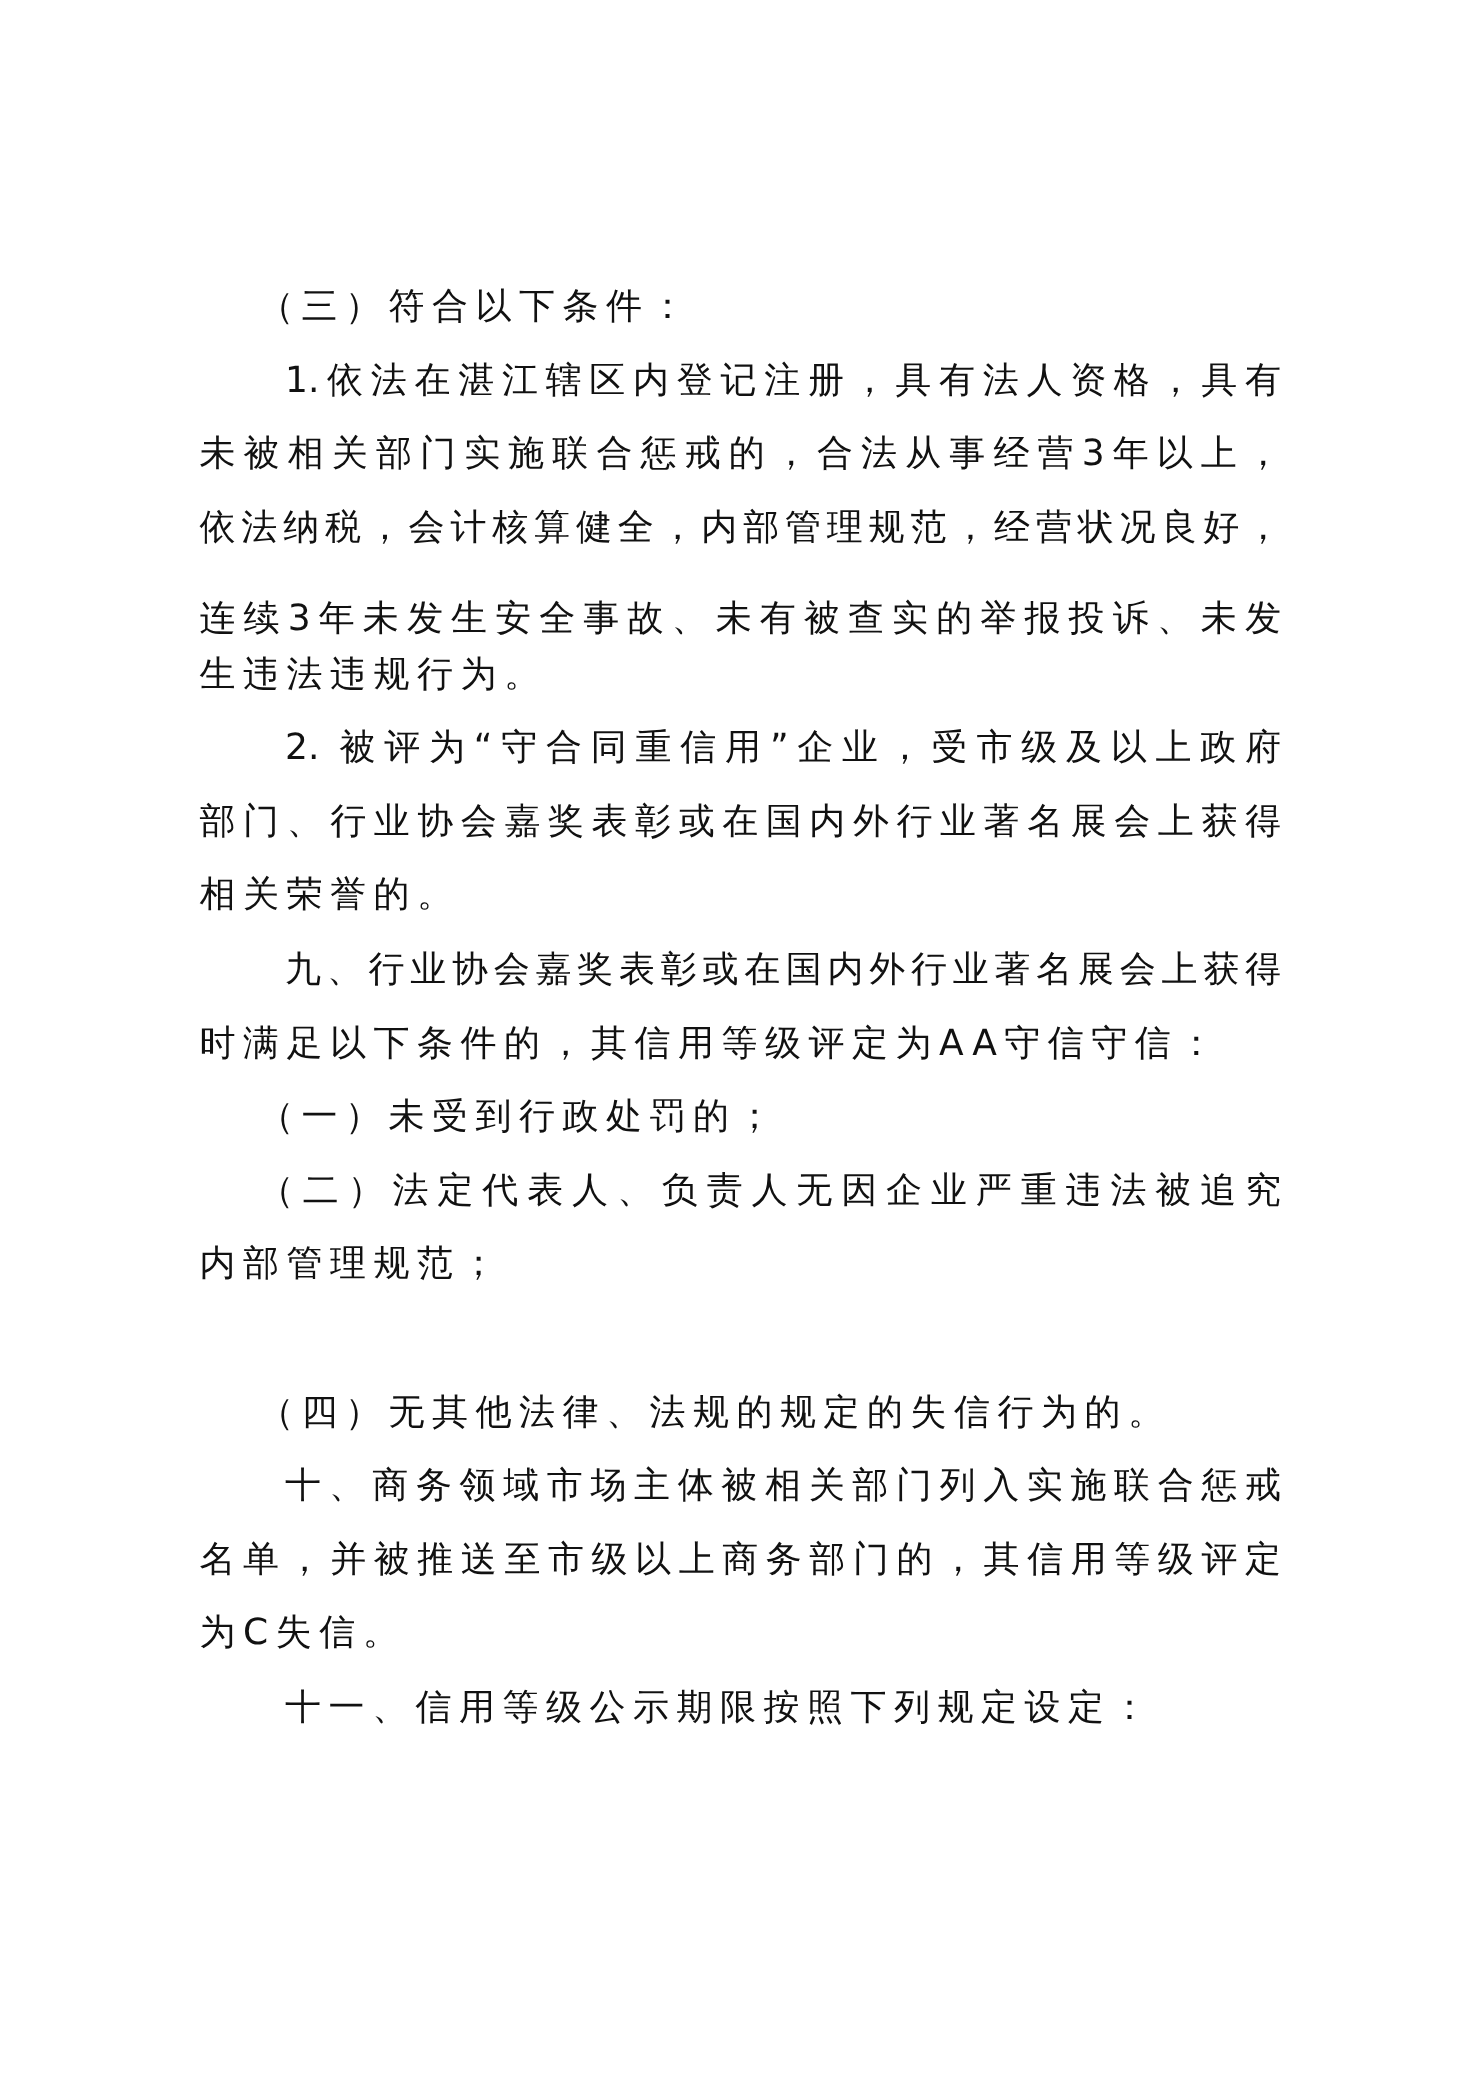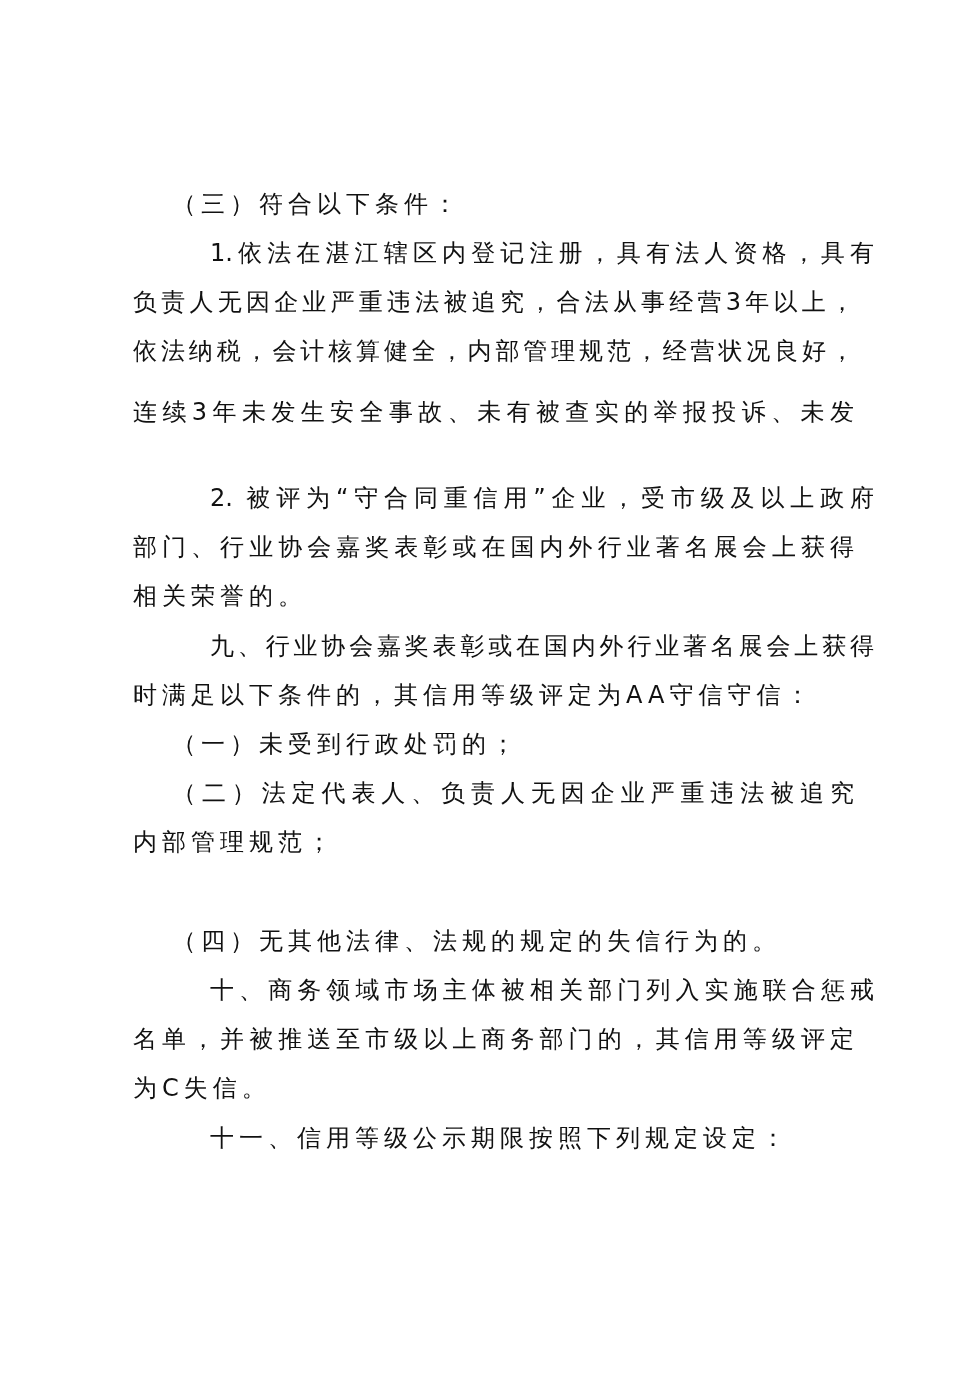--- a/index.html
+++ b/index.html
@@ -36,37 +36,37 @@
       text-align: justify;
       text-align-last: justify;
     }
     .line.last {
       text-align-last: left;
       letter-spacing: 5px;
     }
     .line.indent {
       left: 190px;
       width: 664px;
-      margin-left: 20px;
     }
     .line.indent2 {
       left: 172px;
       width: 682px;
     }
   </style>
 </head>
 <body>
 
 <div class="page">
   <div class="line indent2 last" style="top:188px">（三）符合以下条件：</div>
 
   <div class="line indent" style="top:237px">1.依法在湛江辖区内登记注册，具有法人资格，具有</div>
-  <div class="line" style="top:286px">负责人无因企业严重违法被追究，合法从事经营3年以上，</div>
+  <div class="line" style="top:286px">未被相关部门实施联合惩戒的，合法从事经营3年以上，</div>
   <div class="line" style="top:335px">依法纳税，会计核算健全，内部管理规范，经营状况良好，</div>
   <div class="line" style="top:396px">连续3年未发生安全事故、未有被查实的举报投诉、未发</div>
+  <div class="line last" style="top:433px">生违法违规行为。</div>
 
   <div class="line indent" style="top:482px">2. 被评为“守合同重信用”企业，受市级及以上政府</div>
   <div class="line" style="top:531px">部门、行业协会嘉奖表彰或在国内外行业著名展会上获得</div>
   <div class="line last" style="top:580px">相关荣誉的。</div>
 
   <div class="line indent" style="top:630px">九、行业协会嘉奖表彰或在国内外行业著名展会上获得</div>
   <div class="line last" style="top:679px">时满足以下条件的，其信用等级评定为AA守信守信：</div>
 
   <div class="line indent2 last" style="top:728px">（一）未受到行政处罚的；</div>
 

